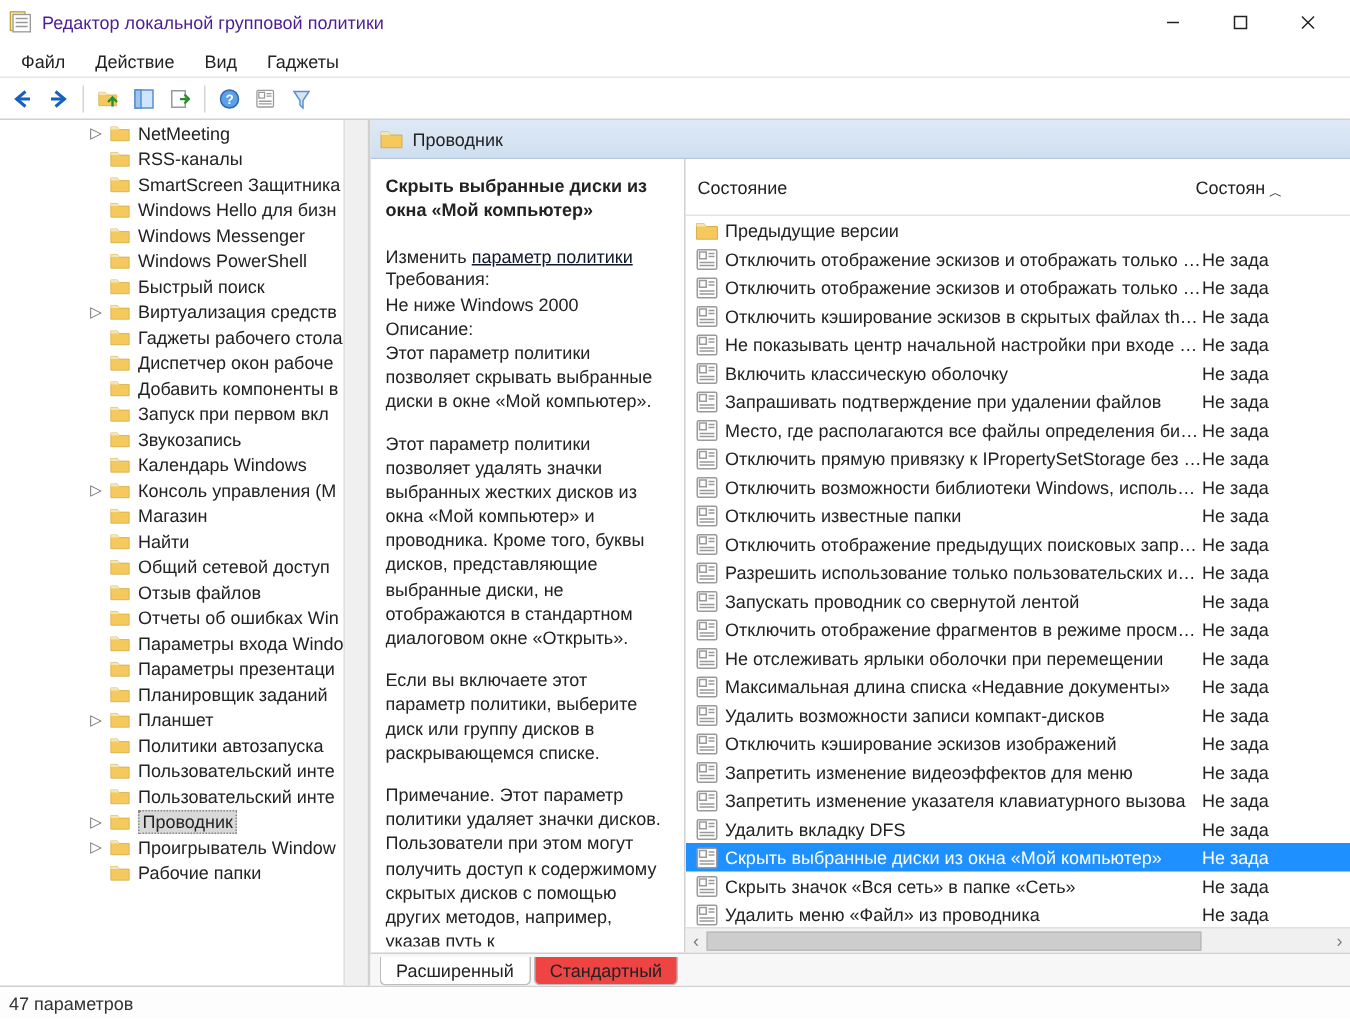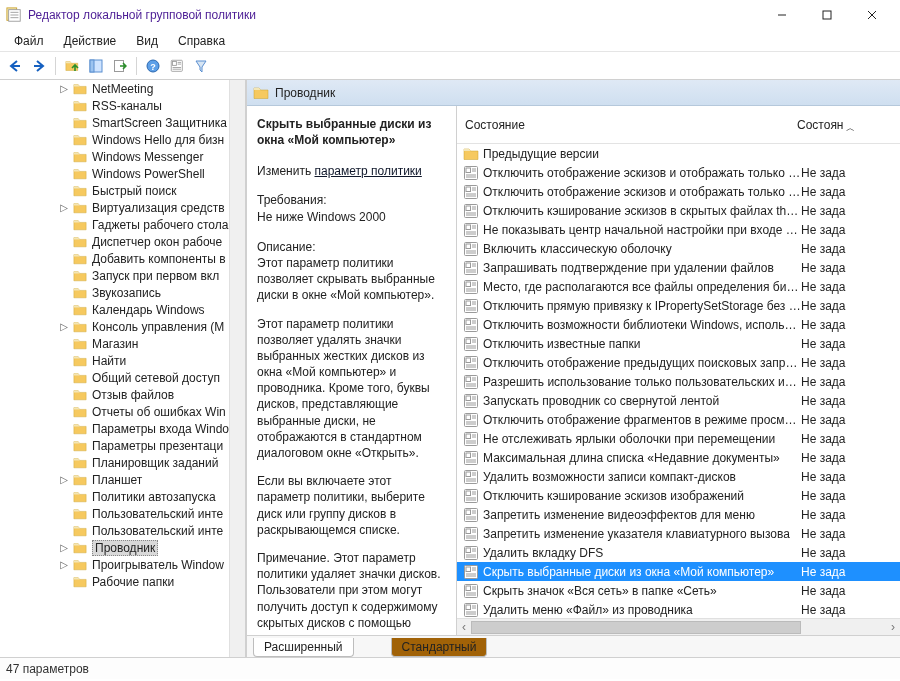--- a/index.html
+++ b/index.html
@@ -21,34 +21,34 @@
   .tree-row .tw { width: 12px; text-align: center; color: #666; font-size: 10px; margin-right: 2px; }
   .tree-row .fld { width: 16px; height: 14px; margin-right: 4px; flex: 0 0 16px; }
   .tree-row span.sel { background: #d9d9d9; border: 1px dotted #888; padding: 0 2px; }
   .right { flex: 1; display: flex; flex-direction: column; border-left: 1px solid #d0d0d0; }
   .right-head { height: 26px; background: linear-gradient(#dfe9f5, #cfdff0); border-bottom: 1px solid #b5c8db; display: flex; align-items: center; padding: 0 6px; gap: 6px; }
   .right-body { flex: 1; display: flex; overflow: hidden; }
   .details { width: 210px; border-right: 1px solid #d0d0d0; padding: 10px 10px 4px 10px; display: flex; flex-direction: column; }
   .details h3 { font-size: 12px; font-weight: 700; margin-bottom: 14px; line-height: 1.35; }
   .details .lbl { margin-top: 2px; }
   .details a { color: #0f172a; text-decoration: underline; }
-  .details .block { margin-top: 14px; line-height: 1.35; }
+  .details .block { line-height: 1.35; }
   .list { flex: 1; display: flex; flex-direction: column; overflow: hidden; }
   .list-head { height: 38px; display: flex; align-items: center; border-bottom: 1px solid #e3e3e3; }
   .lh1 { flex: 0 0 340px; padding-left: 8px; }
   .lh2 { flex: 0 0 60px; text-align: left; position: relative; }
   .list-rows { flex: 1; overflow: auto; position: relative; }
   .lrow { display: flex; align-items: center; height: 19px; padding-left: 6px; white-space: nowrap; }
   .lrow .ic { width: 16px; height: 16px; margin-right: 4px; flex: 0 0 16px; }
   .lrow .nm { flex: 0 0 318px; overflow: hidden; text-overflow: ellipsis; }
   .lrow .st { flex: 0 0 60px; overflow: hidden; }
   .lrow.selected { background: #1e90ff; color: #fff; }
-  .tabs { height: 22px; border-top: 1px solid #d0d0d0; display: flex; align-items: flex-end; padding-left: 6px; background: #f7f7f7; gap: 16px; }
+  .tabs { height: 22px; border-top: 1px solid #d0d0d0; display: flex; align-items: flex-end; padding-left: 6px; background: #f7f7f7; }
   .tab { border: 1px solid #bdbdbd; border-top: none; border-radius: 0 0 4px 4px; padding: 2px 10px; margin-right: 2px; background: #fff; font-size: 12px; }
-  .tab.inactive { background: #a16207; margin-left: 19px; }
+  .tab.inactive { background: #ef4444; }
   .status { height: 22px; border-top: 1px solid #d0d0d0; display: flex; align-items: center; padding: 0 6px; color: #333; background: #fdfdfd; }
   
   .svg-folder { fill: #f6c95f; stroke: #caa22e; stroke-width: .5; }
   .svg-folder-t { fill: #f3e6b6; }
   .svg-setting rect { fill: #fff; stroke: #9a9a9a; }
   .svg-setting .lines line { stroke: #9a9a9a; stroke-width: 1; }
   .tree-scroll-right { position: absolute; right: 0; top: 0; bottom: 0; width: 16px; background: #f0f0f0; border-left: 1px solid #e0e0e0; }
   .hscroll { height: 17px; background: #f0f0f0; border-top: 1px solid #e0e0e0; display: flex; align-items: center; }
   .hscroll .thumb { height: 13px; background: #cdcdcd; border: 1px solid #bbb; }
 </style>
@@ -105,21 +105,21 @@
           <line x1="9" y1="1" x2="1" y2="9" stroke="#222"></line>
         </svg>
       </div>
   </div>
 </div>
 
 <div class="menubar">
   <div class="menu">Файл</div>
   <div class="menu">Действие</div>
   <div class="menu">Вид</div>
-  <div class="menu">Справка</div>
+  <div class="menu">Гаджеты</div>
 </div>
 
 <div class="toolbar">
   <div class="tbtn">
       <svg width="14" height="14">
         <path d="M9 2 L3 7 L9 12" fill="none" stroke="#1560c0" stroke-width="2"></path>
         <line x1="3" y1="7" x2="12" y2="7" stroke="#1560c0" stroke-width="2"></line>
       </svg>
     </div>
   <div class="tbtn">

